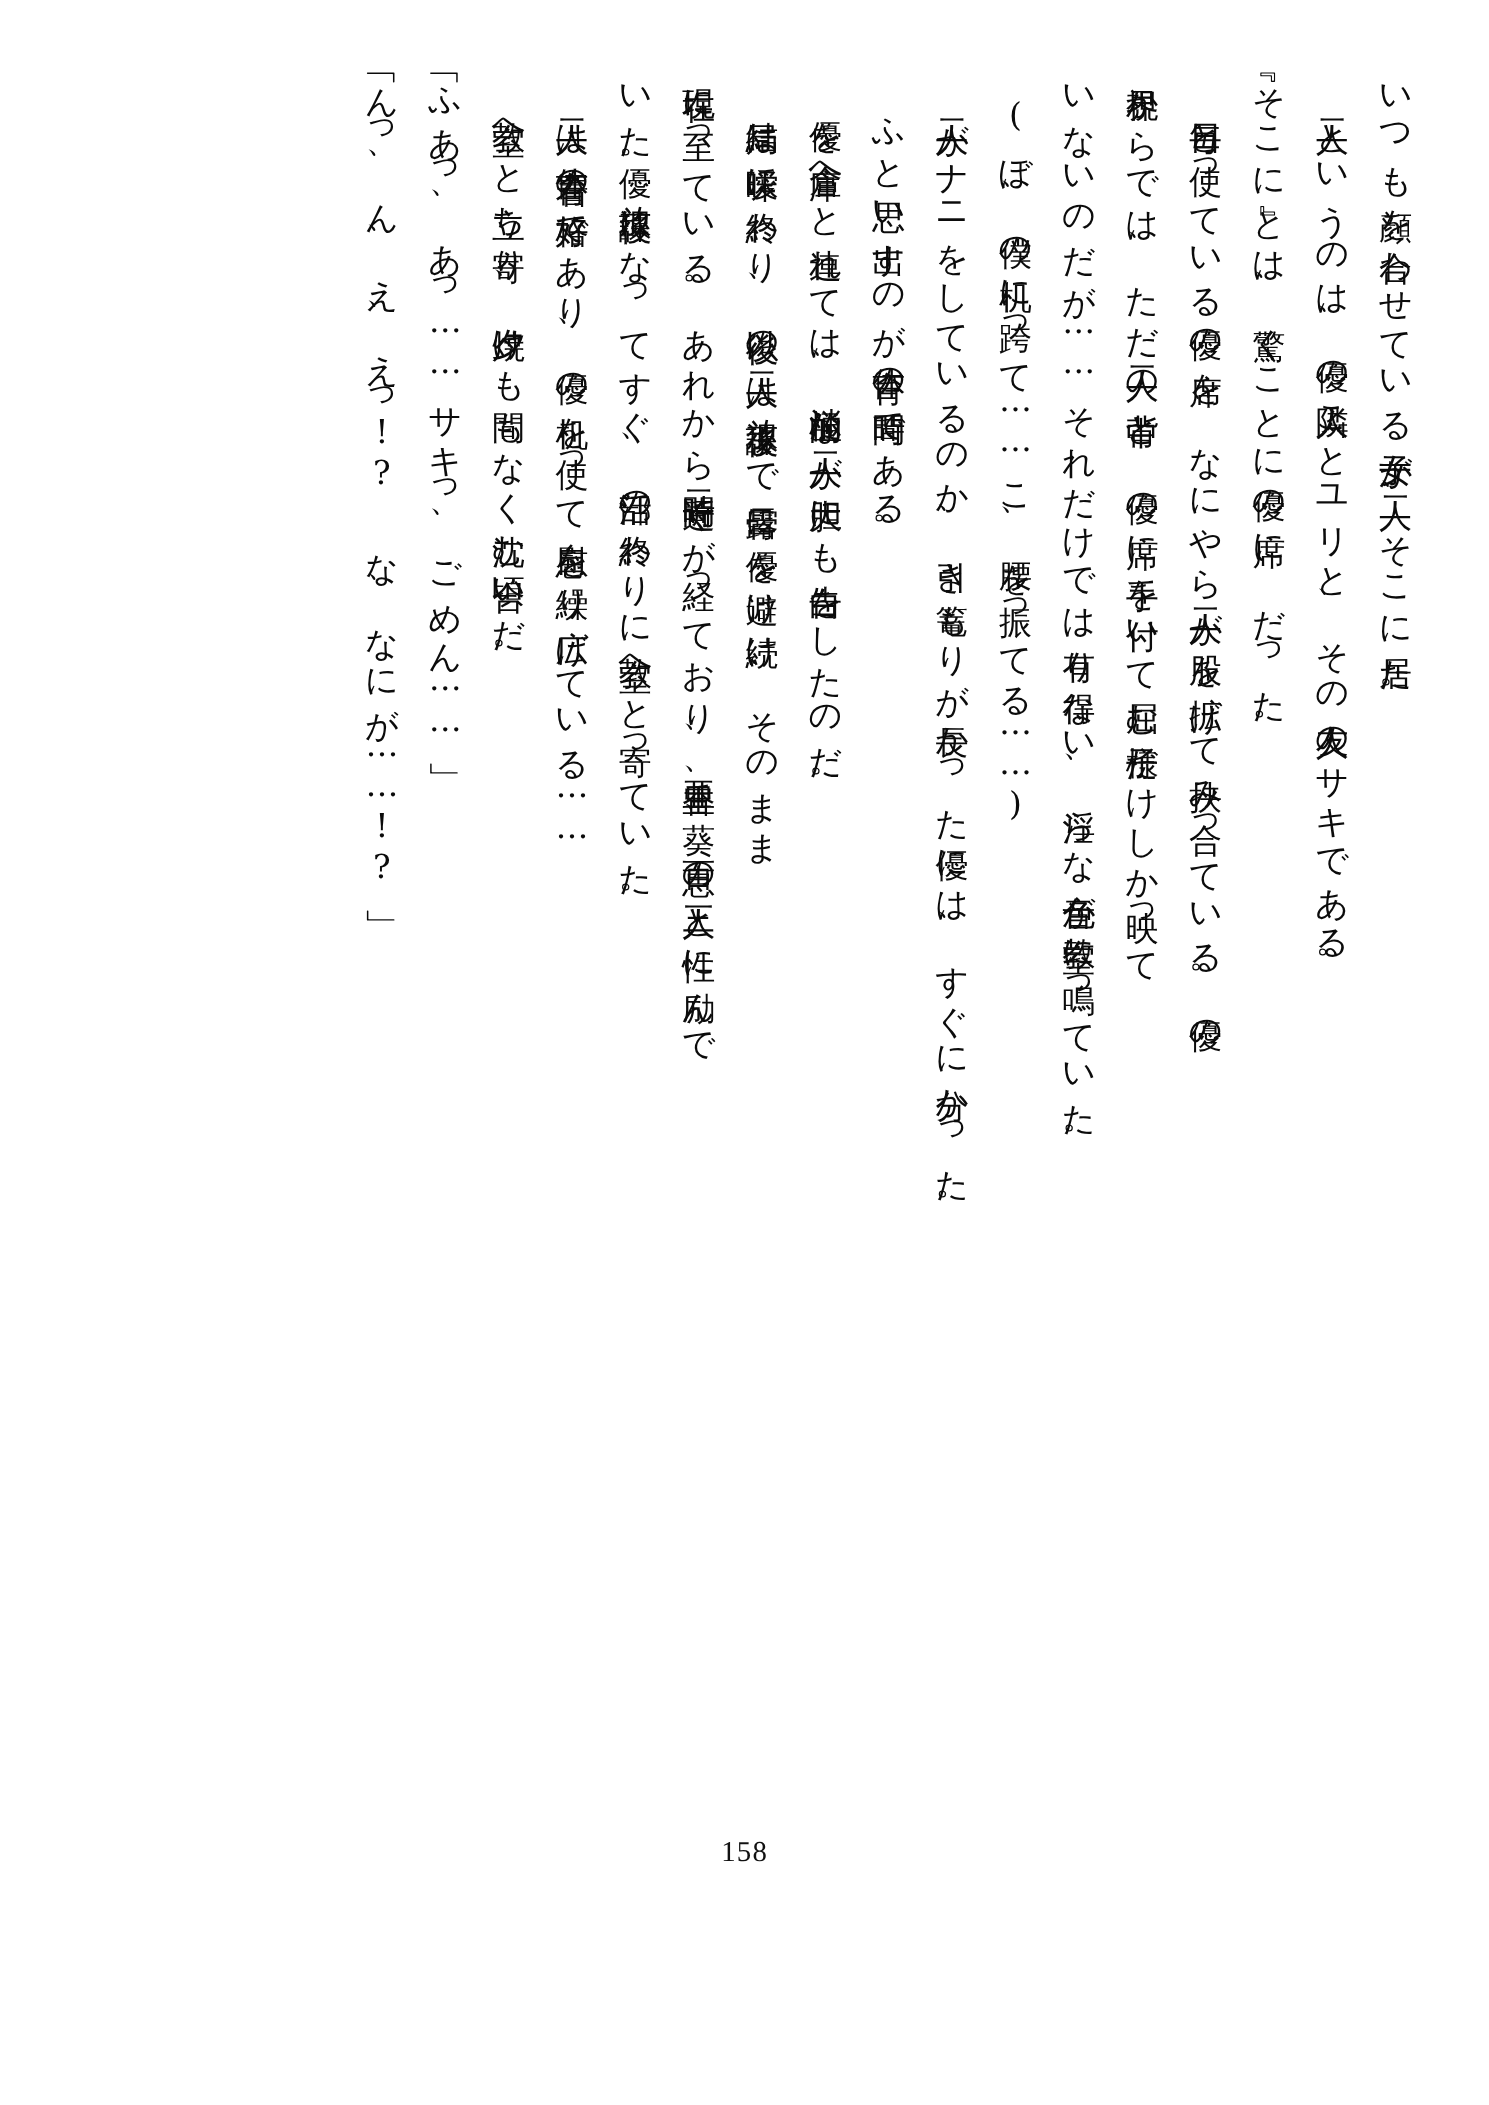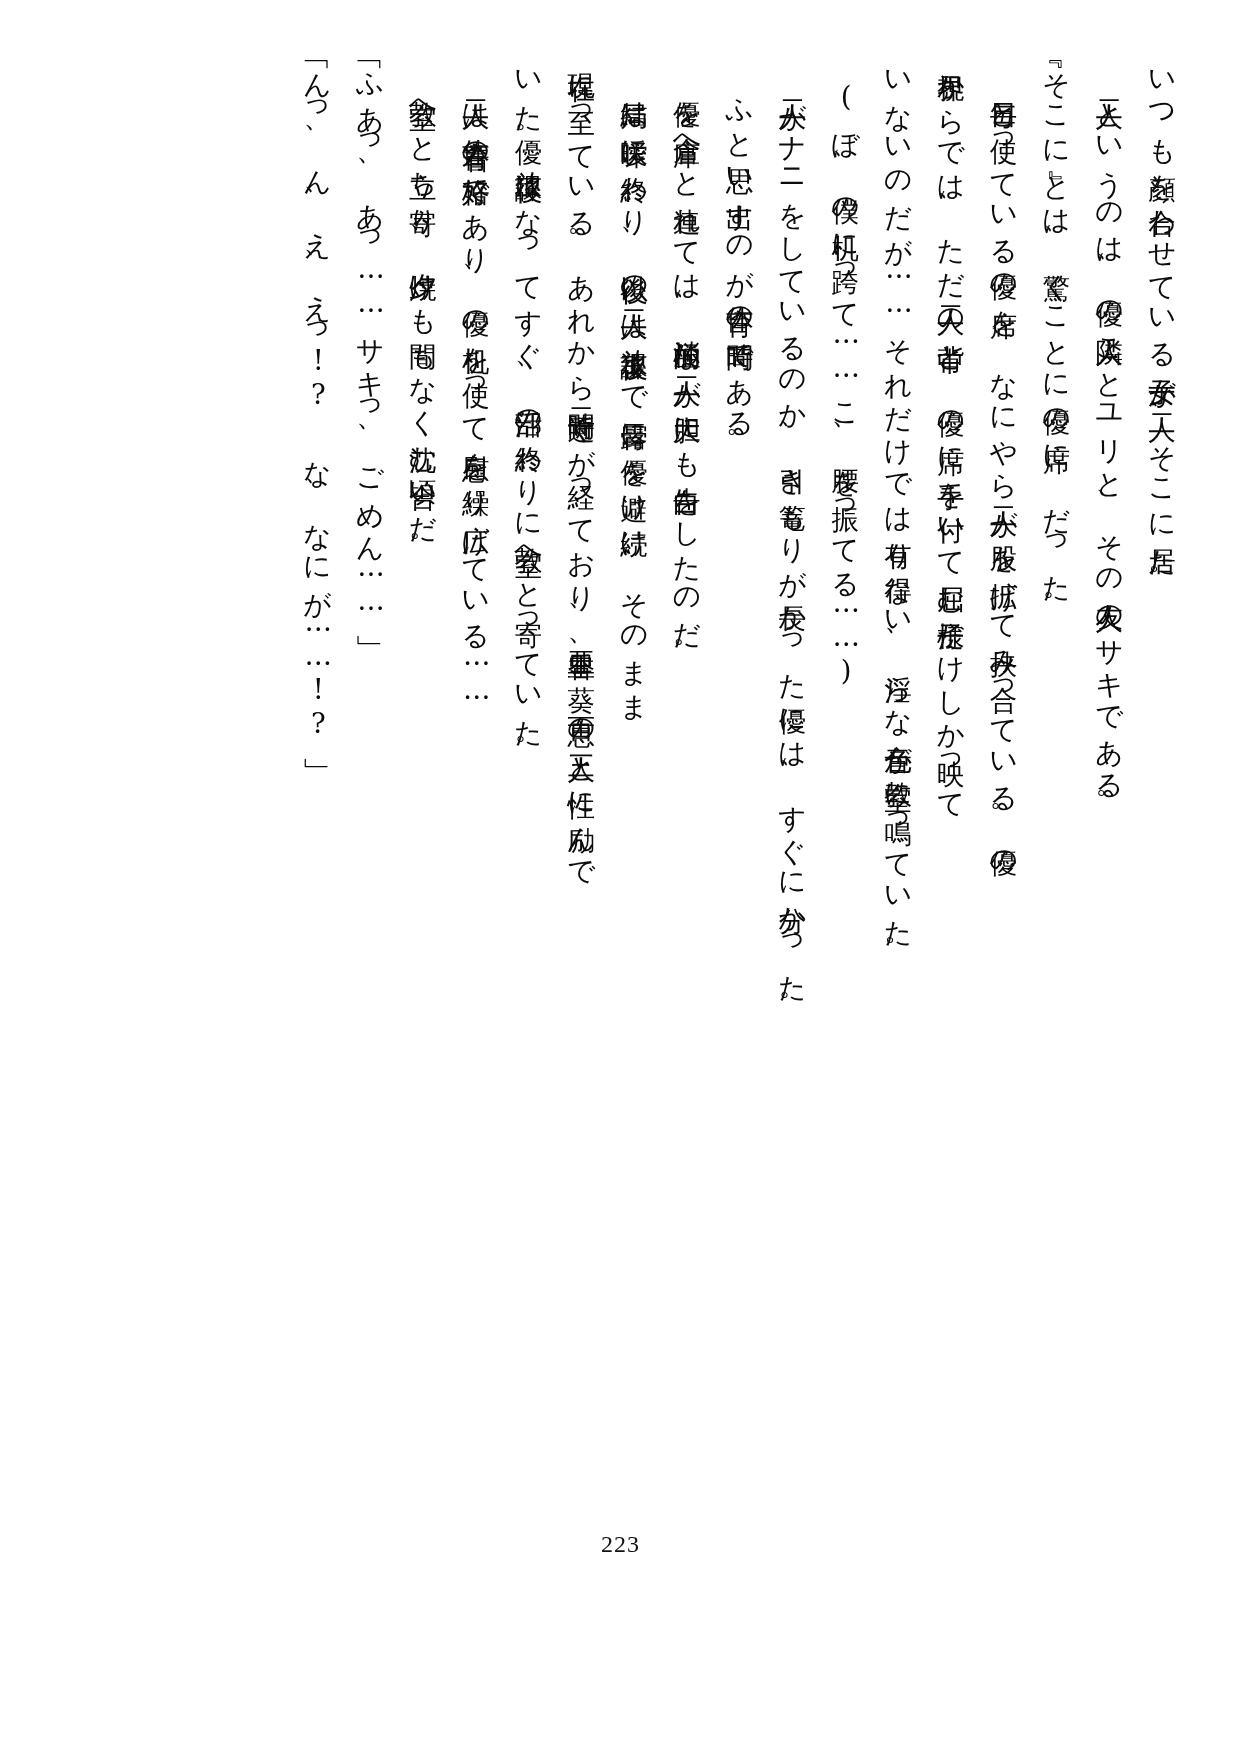--- a/index.html
+++ b/index.html
@@ -73,15 +73,15 @@
     <p>優を倉庫へと連れては、消極的な二人が大胆にも告白をしたのだ。</p>
     <p>結局は曖昧に終わり、以後の二人は放課後まで露骨に優を避け続け、そのまま</p>
     <p class="noindent">現在に至っている。あれから二時間近くが経っており、亜香里、葵、百恵の三人と性に励んで</p>
     <p class="noindent">いた優。放課後になってすぐ、部活の終わりに教室へと寄っていた。</p>
     <p>二人は体育着の格好であり、優の机を使って自慰を繰り広げている……</p>
     <p>教室へと立ち寄り、夕焼けも間もなく沈む頃合いだ。</p>
     <p class="noindent">「ふあっ、あっ……サキっ、ごめん……」</p>
     <p class="noindent">「んっ、ん、え、えっ!?　な、なにが……!?」</p>
   </div>
 
-  <div class="page-number">223</div>
+  <div class="page-number">158</div>
 
 </div>
 
 </body></html>

